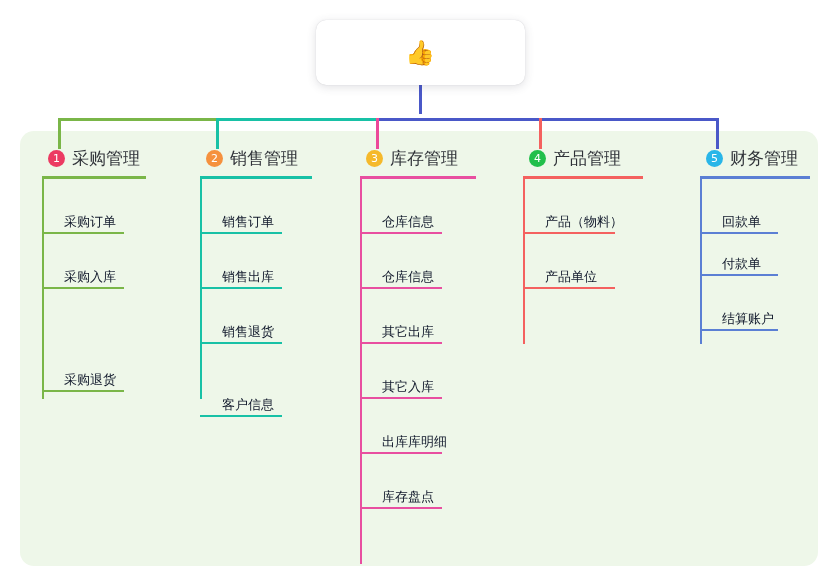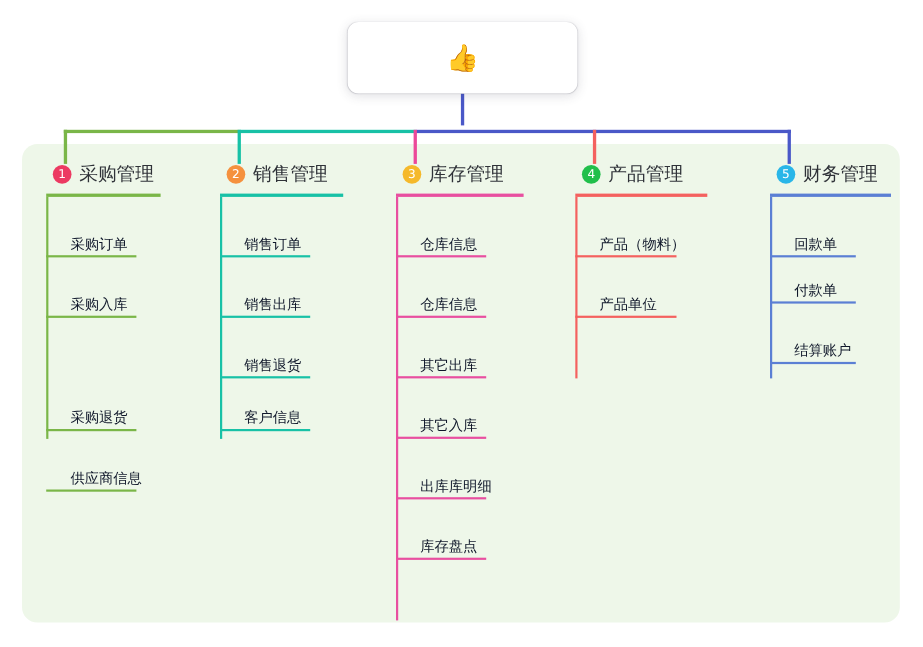--- a/index.html
+++ b/index.html
@@ -196,24 +196,20 @@
             <div class="child-rule" style="width: 82px; background: rgb(122, 182, 72);"></div>
           </div>
           <div class="child" style="height: 55px;">
             <span class="child-label">采购入库</span>
             <div class="child-rule" style="width: 82px; background: rgb(122, 182, 72);"></div>
           </div>
           <div class="child" style="height: 55px; margin-top: 48px;">
             <span class="child-label">采购退货</span>
             <div class="child-rule" style="width: 82px; background: rgb(122, 182, 72);"></div>
           </div>
-          <div class="child" style="height: 55px;">
-            <span class="child-label">供应商信息</span>
-            <div class="child-rule" style="width: 82px; background: rgb(122, 182, 72);"></div>
-          </div>
         </div>
       </div>
       <div class="column" style="left: 200px; width: 112px;">
         <div class="col-header">
           <span class="badge" style="background: rgb(245, 145, 62);">2</span>
           <span class="col-title">销售管理</span>
         </div>
         <div class="col-rule" style="width: 112px; background: rgb(24, 193, 166);"></div>
         <div class="children" style="height: 220px;">
           <div class="spine" style="height: 220px; background: rgb(24, 193, 166);"></div>
@@ -222,21 +218,21 @@
             <div class="child-rule" style="width: 82px; background: rgb(24, 193, 166);"></div>
           </div>
           <div class="child" style="height: 55px;">
             <span class="child-label">销售出库</span>
             <div class="child-rule" style="width: 82px; background: rgb(24, 193, 166);"></div>
           </div>
           <div class="child" style="height: 55px;">
             <span class="child-label">销售退货</span>
             <div class="child-rule" style="width: 82px; background: rgb(24, 193, 166);"></div>
           </div>
-          <div class="child" style="height: 48px; align-items: flex-end;">
+          <div class="child" style="height: 73px; align-items: flex-end;">
             <span class="child-label">客户信息</span>
             <div class="child-rule" style="width: 82px; background: rgb(24, 193, 166);"></div>
           </div>
         </div>
       </div>
       <div class="column" style="left: 360px; width: 116px;">
         <div class="col-header">
           <span class="badge" style="background: rgb(245, 185, 43);">3</span>
           <span class="col-title">库存管理</span>
         </div>

